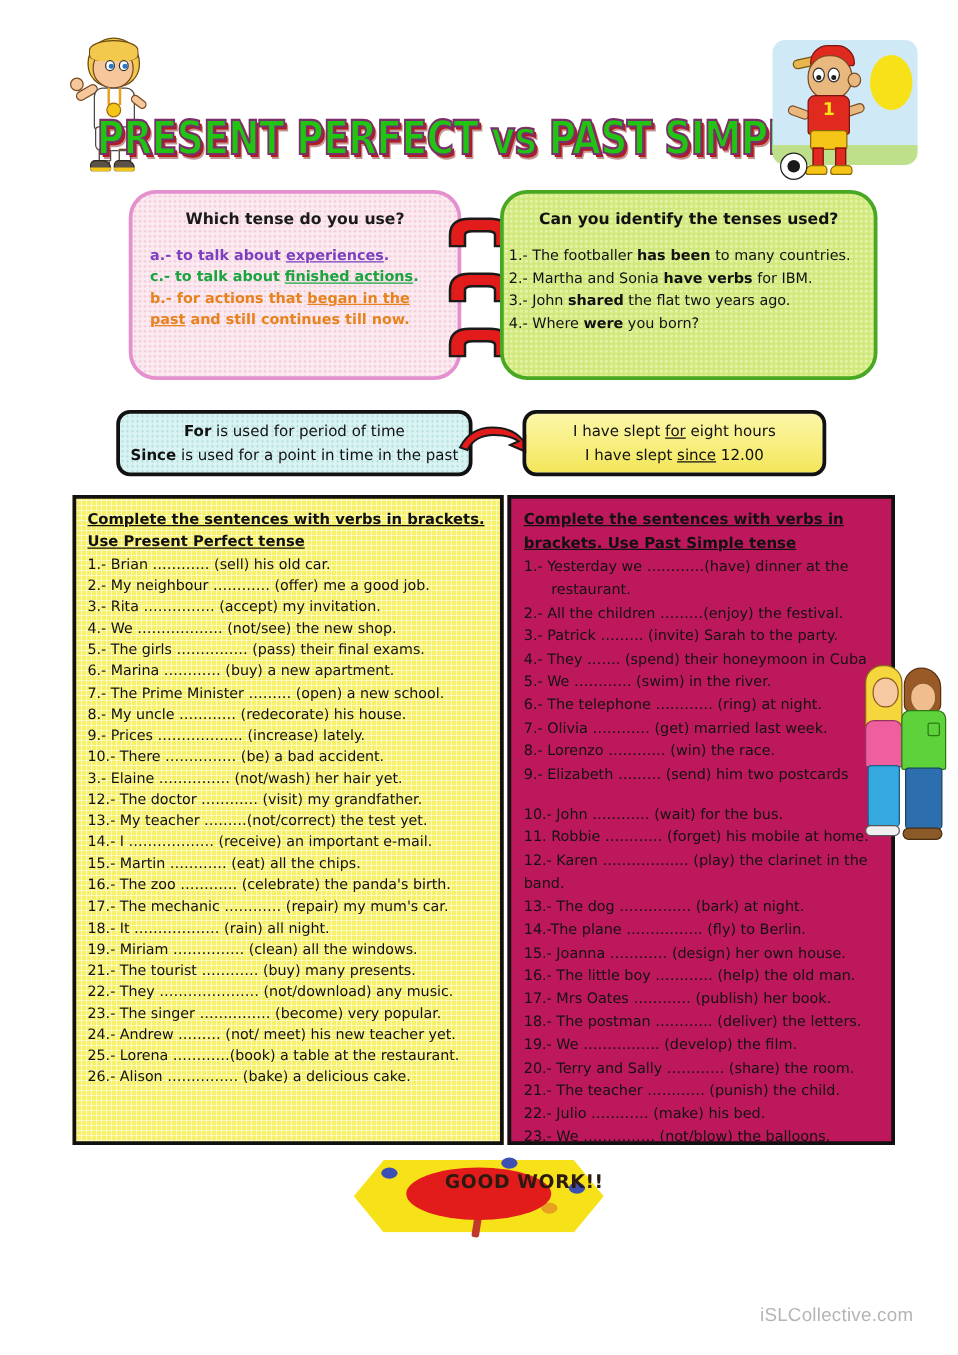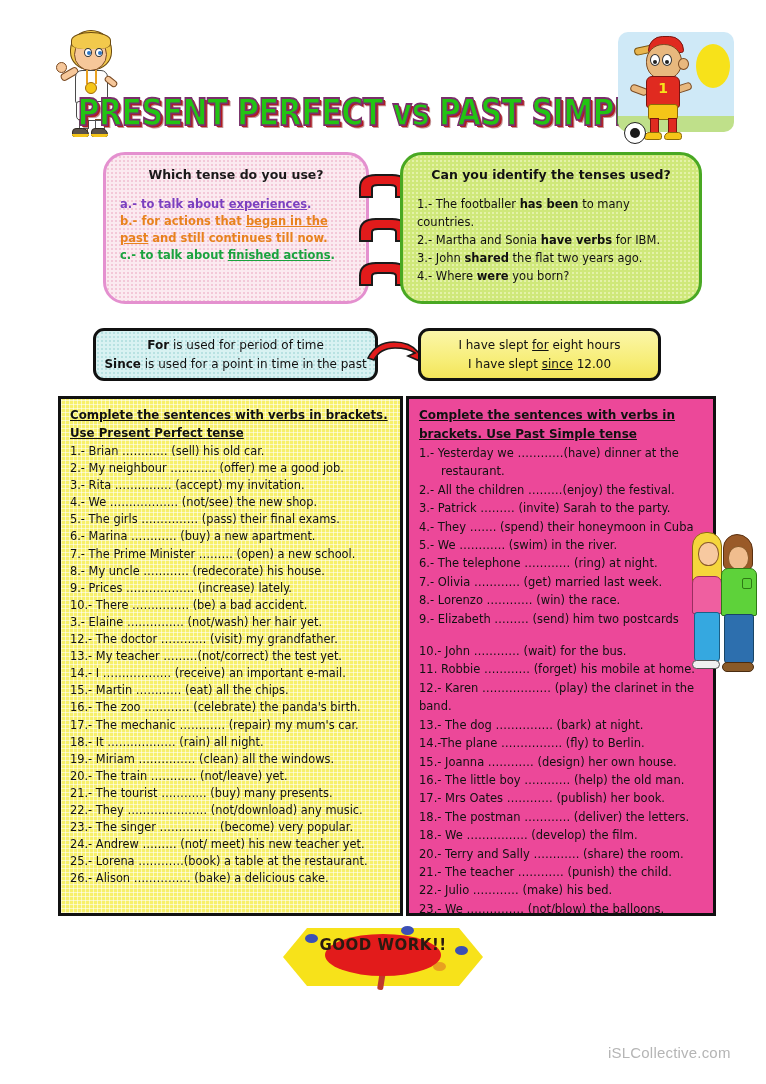--- a/index.html
+++ b/index.html
@@ -100,21 +100,21 @@
   .c-orange { color:#e8821e; }
   .c-green  { color:#1aa33f; }
   .u { text-decoration: underline; }
 
   .green-box {
     position: absolute; left: 400px; top: 152px; width: 302px; height: 152px;
     background: #cfe87a;
     background-image: radial-gradient(#e4f2a8 1.2px, transparent 1.2px);
     background-size: 4px 4px;
     border: 3px solid #49a823; border-radius: 22px;
-    padding: 12px 14px;
+    padding: 12px 4px;
   }
   .green-title {
     text-align:center; font-weight:bold; font-size:12.5px; color:#111;
     font-family:"DejaVu Sans", sans-serif; margin-bottom: 13px;
   }
   .green-line { font-size:11.5px; line-height:18px; color:#111; font-family:"DejaVu Sans", sans-serif; }
   .green-line b { font-weight: bold; }
 
   
   .arch { position:absolute; width:52px; height:26px; }
@@ -150,21 +150,21 @@
     position:absolute; left:58px; top:396px; width:345px; height:520px;
     background:#f7f06a;
     background-image:
       repeating-linear-gradient(0deg, rgba(255,255,255,.55) 0 1px, transparent 1px 4px),
       repeating-linear-gradient(90deg, rgba(255,255,255,.55) 0 1px, transparent 1px 4px);
     border:3px solid #111;
     padding:8px 9px;
   }
   .ex-right {
     position:absolute; left:406px; top:396px; width:310px; height:520px;
-    background:#ec4899;
+    background:#be185d;
     border:3px solid #111;
     padding:8px 10px;
   }
   .ex-head {
     font-size:11.8px; font-weight:bold; color:#111; line-height:16px;
     text-decoration: underline; font-family:"DejaVu Sans", sans-serif;
     margin-bottom:2px;
   }
   .ex-item {
     font-size:11.4px; line-height:17.1px; color:#111;
@@ -193,21 +193,21 @@
   .badge-hex {
     position:absolute; left:0; top:0; width:200px; height:58px;
     background:#f7e21a;
     clip-path: polygon(12% 0%, 88% 0%, 100% 50%, 88% 100%, 12% 100%, 0% 50%);
   }
   .badge-ellipse {
     position:absolute; left:42px; top:6px; width:116px; height:42px;
     background:#e21b1b; border-radius:50%;
   }
   .badge-text {
-    position:absolute; left:0; top:8px; width:200px; text-align:center;
+    position:absolute; left:0; top:8px; width:200px; text-align:right;
     font-family:"DejaVu Sans", sans-serif; font-weight:bold; font-size:15px;
     color:#2a1a10; letter-spacing:0.5px;
   }
   .badge-stick {
     position:absolute; left:96px; top:36px; width:6px; height:26px;
     background:#c0392b; border-radius:2px; transform:rotate(9deg);
   }
   .badge-dot { position:absolute; width:13px; height:9px; border-radius:50%; }
   .badge-dot.b1 { left:22px; top:6px; background:#3b4fb5; }
   .badge-dot.b2 { left:118px; top:-2px; background:#3b4fb5; }
@@ -281,28 +281,28 @@
 </div>
 
 <div class="pink-box">
   <div class="pink-title">Which tense do you use?</div>
 
   <div class="pink-line c-purple">
     <span>a.-</span>
     <span>to  talk about </span><span class="u">experiences</span><span>.</span>
   </div>
 
+  <div class="pink-line c-green">
+    <span>c.-</span>
+    <span>to talk about </span><span class="u">finished actions</span><span>.</span>
+  </div>
+
   <div class="pink-line c-orange">
     <span>b.-</span>
     <span>for  actions  that  </span><span class="u">began  in the past</span><span> and still continues till now.</span>
-  </div>
-
-  <div class="pink-line c-green">
-    <span>c.-</span>
-    <span>to talk about </span><span class="u">finished actions</span><span>.</span>
   </div>
 </div>
 
 <div class="arch a1">
   <svg width="52" height="26" viewBox="0 0 52 26">
     <path d="M2 25 L2 16 Q2 3 18 3 L34 3 Q50 3 50 16 L50 25 L38 25 L38 16 Q38 13 32 13 L20 13 Q14 13 14 16 L14 25 Z" fill="#e21b1b" stroke="#1a1a1a" stroke-width="2"></path>
   </svg>
 </div>
 <div class="arch a2">
   <svg width="52" height="26" viewBox="0 0 52 26">
@@ -375,21 +375,20 @@
   <div class="ex-item">10.- There …………… (be) a bad accident.</div>
   <div class="ex-item">3.- Elaine …………… (not/wash) her hair yet.</div>
   <div class="ex-item">12.- The doctor ………… (visit) my grandfather.</div>
   <div class="ex-item">13.- My teacher ………(not/correct) the test yet.</div>
   <div class="ex-item">14.- I ……………… (receive) an important e-mail.</div>
   <div class="ex-item">15.- Martin ………… (eat) all the chips.</div>
   <div class="ex-item">16.- The zoo ………… (celebrate) the panda's birth.</div>
   <div class="ex-item">17.- The mechanic ………… (repair) my mum's car.</div>
   <div class="ex-item">18.- It ……………… (rain) all night.</div>
   <div class="ex-item">19.- Miriam …………… (clean) all the windows.</div>
-  <div class="ex-item">20.- The train ………… (not/leave) yet.</div>
   <div class="ex-item">21.- The tourist ………… (buy) many presents.</div>
   <div class="ex-item">22.- They ………………… (not/download) any music.</div>
   <div class="ex-item">23.- The singer …………… (become) very popular.</div>
   <div class="ex-item">24.- Andrew  ……… (not/ meet) his new teacher yet.</div>
   <div class="ex-item">25.- Lorena …………(book) a table at the restaurant.</div>
   <div class="ex-item">26.- Alison …………… (bake) a delicious cake.</div>
 </div>
 
 <div class="ex-right">
   <div class="ex-head">Complete the sentences with verbs in</div>
@@ -407,21 +406,21 @@
   <div class="ex-item gap">10.- John ………… (wait) for the bus.</div>
   <div class="ex-item">11. Robbie ………… (forget) his mobile at home.</div>
   <div class="ex-item">12.- Karen ……………… (play) the clarinet in the</div>
   <div class="ex-item">band.</div>
   <div class="ex-item">13.- The dog …………… (bark) at night.</div>
   <div class="ex-item">14.-The plane ……………. (fly) to Berlin.</div>
   <div class="ex-item">15.- Joanna ………… (design) her own house.</div>
   <div class="ex-item">16.- The  little boy ………… (help) the old man.</div>
   <div class="ex-item">17.- Mrs Oates ………… (publish) her book.</div>
   <div class="ex-item">18.- The postman ………… (deliver) the letters.</div>
-  <div class="ex-item">18.- We ……………. (develop) the film.</div>
+  <div class="ex-item">19.- We ……………. (develop) the film.</div>
   <div class="ex-item">20.- Terry and Sally ………… (share) the room.</div>
   <div class="ex-item">21.- The teacher ………… (punish) the child.</div>
   <div class="ex-item">22.-  Julio ………… (make) his bed.</div>
   <div class="ex-item">23.- We …………… (not/blow) the balloons.</div>
 </div>
 
 <div class="couple">
   <div class="cp-hair"></div>
   <div class="cp-face-w"></div>
   <div class="cp-top-w"></div>

